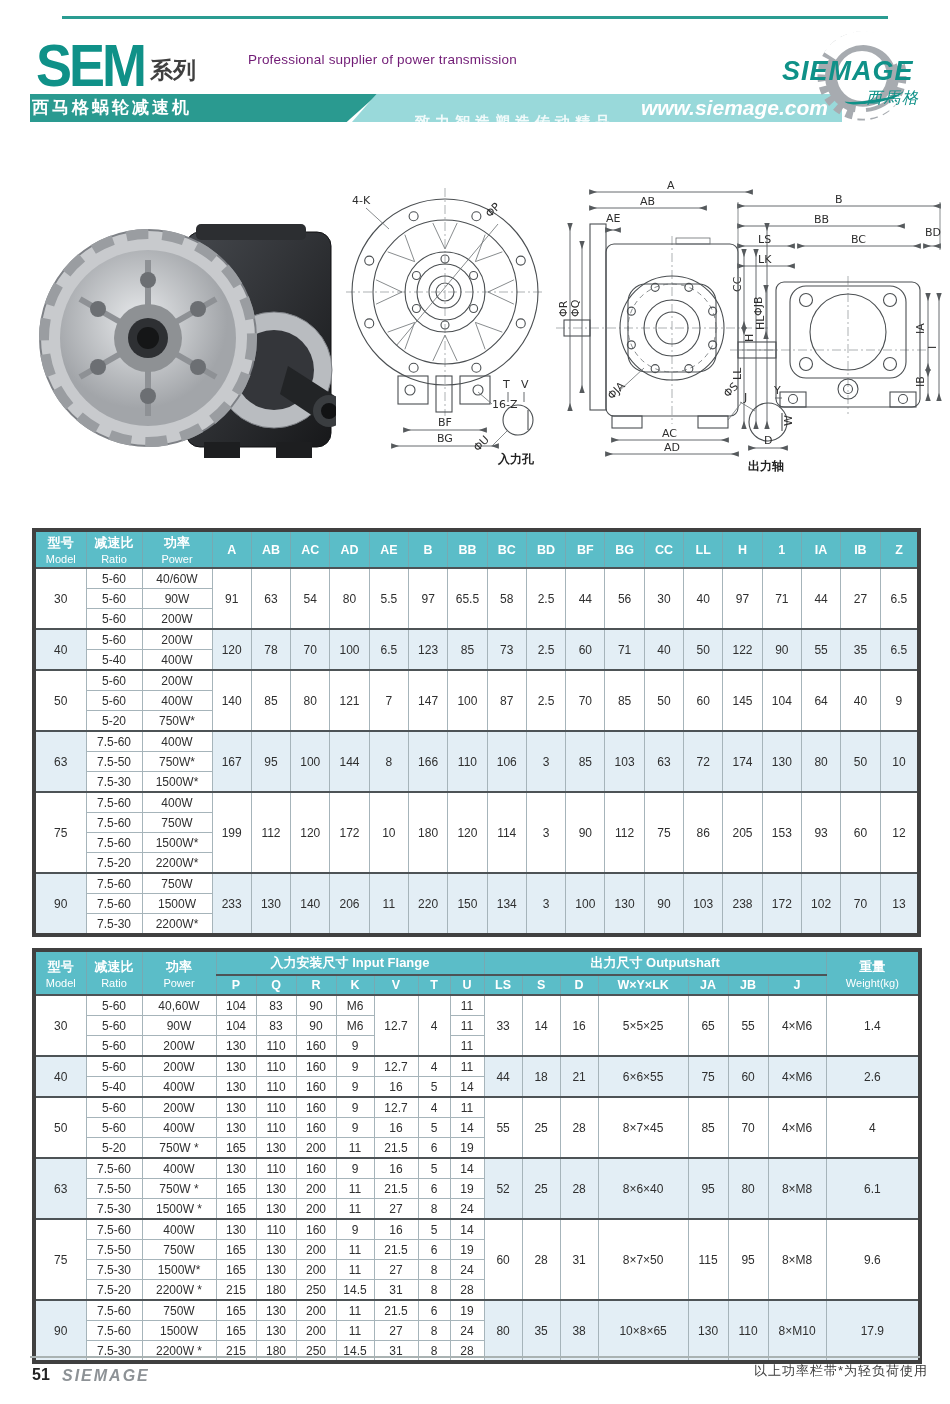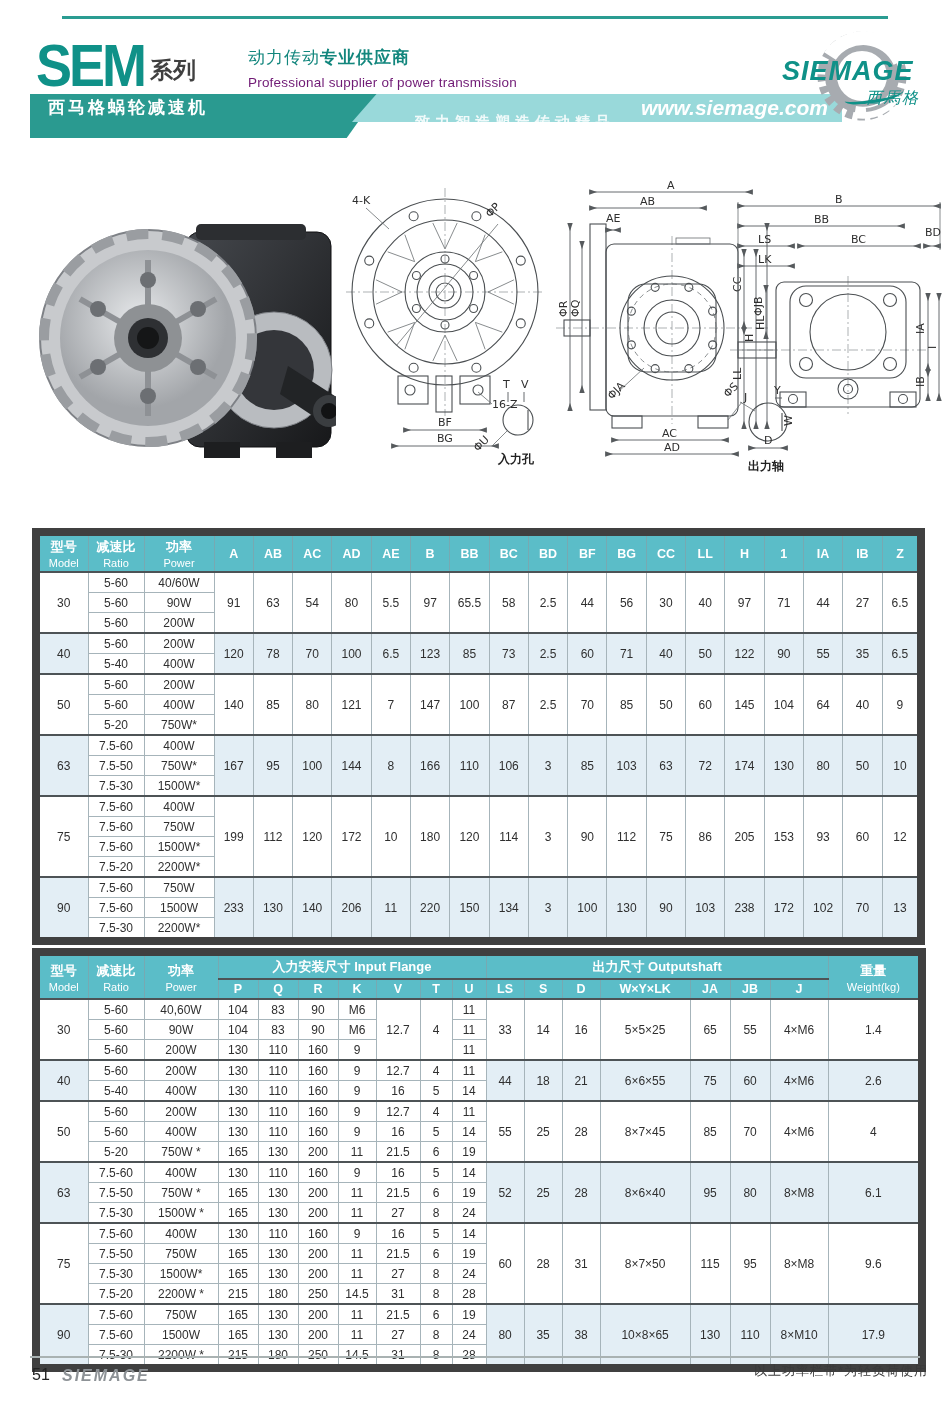--- a/index.html
+++ b/index.html
@@ -8,23 +8,23 @@
   
   .topline{position:absolute;left:62px;top:16px;width:826px;height:3px;background:#2a9c92;}
   .sem-wrap{position:absolute;left:36px;top:38px;}
   .sem{font-size:54px;font-weight:bold;color:#0f9188;letter-spacing:-3px;line-height:1;
        transform:scaleY(1.08);display:inline-block;}
   .xilie{font-size:23px;font-weight:bold;color:#404040;margin-left:6px;position:relative;top:-6px;}
   .subtitle{position:absolute;left:248px;top:46px;}
   .subtitle .zh{font-size:17px;color:#12867d;letter-spacing:1px;}
   .subtitle .zh b{font-weight:bold;}
   .subtitle .en{font-size:13.5px;color:#701a75;margin-top:6px;letter-spacing:0.2px;}
-  .ribbon-dark{position:absolute;left:30px;top:94px;width:348px;height:44px;background:#2a9a90;
+  .ribbon-dark{position:absolute;left:30px;top:94px;width:348px;height:28px;background:#2a9a90;
                clip-path:polygon(0 0,100% 0,91% 100%,0 100%);color:#fff;font-size:17px;
-               font-weight:bold;letter-spacing:3px;line-height:28px;padding-left:18px;box-sizing:border-box;}
+               font-weight:bold;letter-spacing:3px;line-height:28px;padding-left:2px;box-sizing:border-box;}
   .ribbon-light{position:absolute;left:352px;top:94px;width:490px;height:28px;background:#99d9da;
                clip-path:polygon(5% 0,100% 0,100% 100%,0 100%);display:flex;align-items:center;
                justify-content:flex-end;box-sizing:border-box;padding-right:14px;}
   .slogan{color:rgba(255,255,255,0.85);font-weight:bold;font-size:15px;letter-spacing:5px;margin-top:29px;}
   .site-url{color:#ffffff;font-weight:bold;font-style:italic;font-size:21px;margin-left:26px;}
   .brand-logo{position:absolute;left:782px;top:24px;width:160px;height:104px;}
   .brand-logo .gear-svg{position:absolute;left:18px;top:2px;}
   .brand-name{position:absolute;left:0px;top:32px;font-size:27px;font-weight:bold;font-style:italic;
               color:#0f9188;letter-spacing:1px;}
   .brand-cn{position:absolute;left:84px;top:64px;font-size:16px;font-style:italic;color:#0f9188;
@@ -34,53 +34,52 @@
   
   .draw{position:absolute;}
   .ln{fill:none;stroke:#4b4f52;stroke-width:1.1;}
   .lt{fill:none;stroke:#6a6e71;stroke-width:0.8;}
   .dim{stroke:#565a5d;stroke-width:0.9;fill:none;}
   .cl{stroke:#8b8f92;stroke-width:0.7;stroke-dasharray:9 3 2 3;fill:none;}
   text.lb{font-family:"DejaVu Sans",sans-serif;font-size:11px;fill:#2e2e2e;}
   text.cap{font-family:"DejaVu Sans",sans-serif;font-size:12px;font-weight:bold;fill:#222;}
   
   .spec-table{position:absolute;left:32px;border-collapse:collapse;table-layout:fixed;width:886px;
-              color:#2f2f2f;border:8px solid #404040;}
+              color:#2f2f2f;border:4px solid #404040;}
   #t1{top:528px;}
   #t2{top:948px;}
   .spec-table td{border:1px solid #a6b4ba;text-align:center;font-size:12px;height:19px;padding:0 1px;
                  background:#fff;}
   .spec-table th{background:#5bbdc8;color:#ffffff;border:1px solid #77a9b2;font-weight:bold;
                  padding:2px 0;text-align:center;}
   .spec-table th .zh{font-size:13px;font-weight:bold;}
   .spec-table th .en{font-size:11px;font-weight:normal;margin-top:1px;}
   .spec-table th.dh{font-size:12.5px;}
   .spec-table th.gh{font-size:13px;}
   .spec-table thead th{border-bottom:2px solid #4d5356;}
   .spec-table tr.gstart td{border-top:2px solid #4d5356;}
   .spec-table td.tint{background:#e3eef5;}
   
   .footline{position:absolute;left:30px;top:1356px;width:890px;height:2px;background:#a9b2b2;}
-  .page-num{position:absolute;left:32px;top:1366px;font-size:16px;font-weight:normal;color:#232323;}
+  .page-num{position:absolute;left:32px;top:1366px;font-size:16px;font-weight:bold;color:#232323;}
   .foot-brand{position:absolute;left:62px;top:1367px;font-size:16px;font-weight:bold;font-style:italic;
               color:#8d9296;letter-spacing:2px;}
   .foot-note{position:absolute;right:22px;top:1362px;font-size:13px;color:#3a3a3a;letter-spacing:1px;}
 </style>
 </head>
 <body>
 
 <div class="page">
 
   <div class="topline"></div>
 
   <div class="sem-wrap">
     <span class="sem">SEM</span><span class="xilie">系列</span>
   </div>
   <div class="subtitle">
-    <div class="zh"><span>动力传动</span><b>专业供应商</b></div>
     <div class="en">Professional supplier of power transmission</div>
   </div>
   <div class="ribbon-dark">
     <span>西马格蜗轮减速机</span>
   </div>
   <div class="ribbon-light">
     <span class="slogan">致力智造塑造传动精品</span>
     <span class="site-url">www.siemage.com</span>
   </div>
   <div class="brand-logo">

